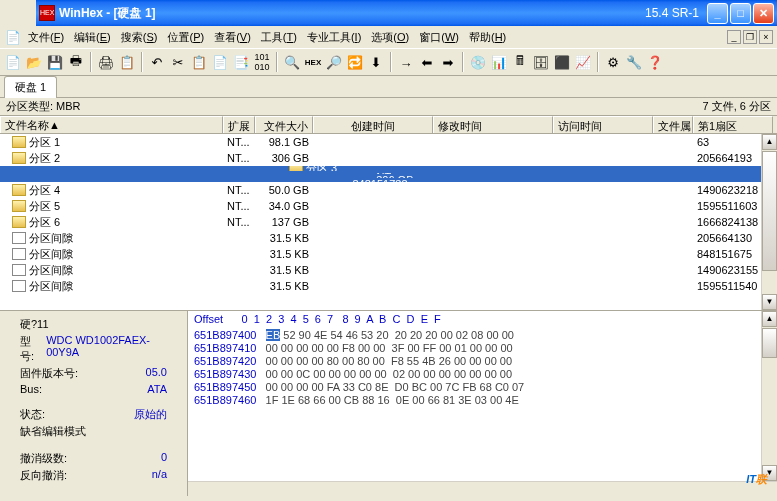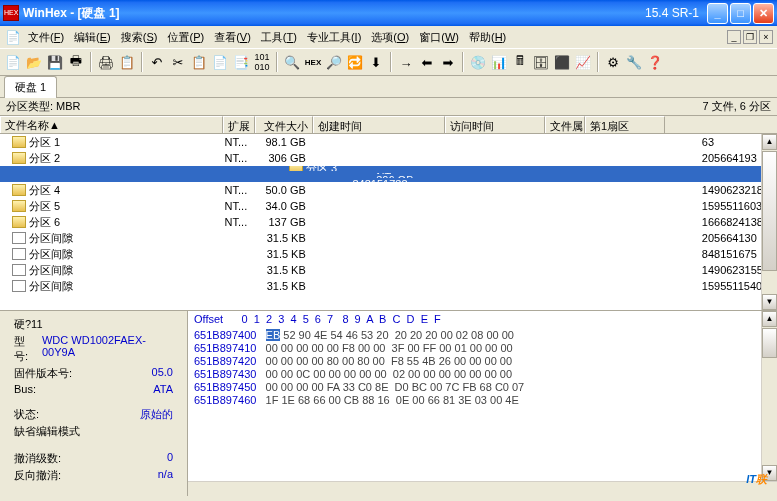--- a/index.html
+++ b/index.html
@@ -1,17 +1,17 @@
 <!DOCTYPE html>
 <html><head>
 <meta charset="utf-8">
 <style>
 *{margin:0;padding:0;box-sizing:border-box;font-family:"Microsoft YaHei","SimSun",Tahoma,sans-serif;font-size:11px;}
 body{background:#ece9d8;width:777px;height:501px;overflow:hidden;}
-.titlebar{background:linear-gradient(to bottom,#0058e6 0%,#1e6ff4 10%,#3d95ff 50%,#1e6ff4 90%,#0058e6 100%);height:26px;display:flex;align-items:center;padding:0 3px;color:#fff;}
+.titlebar{background:linear-gradient(to bottom,#0058e6 0%,#1e6ff4 10%,#3d95ff 50%,#1e6ff4 90%,#0058e6 100%);height:26px;display:flex;align-items:center;padding:0 3px;color:#fff;margin-left:36px;}
 .titlebar .ticon{width:16px;height:16px;background:#c00;border:1px solid #800;margin-right:4px;font-size:7px;line-height:14px;text-align:center;}
 .titlebar .ttitle{font-weight:bold;font-size:12px;flex:0 0 auto;}
 .titlebar .tver{margin-left:auto;margin-right:6px;font-size:12px;}
 .winbtn{width:21px;height:21px;border:1px solid #fff;border-radius:3px;margin-left:2px;display:flex;align-items:center;justify-content:center;font-family:Arial;font-size:11px;font-weight:bold;}
 .winbtn.min,.winbtn.max{background:linear-gradient(to bottom,#a9d2ff,#3d95ff);color:#fff;}
 .winbtn.close{background:linear-gradient(to bottom,#ffb6a3,#e53e1a);color:#fff;}
 .menubar{background:#ece9d8;height:22px;display:flex;align-items:center;padding:0 4px;gap:2px;position:relative;}
 .mitem{padding:2px 4px;color:#000;}
 .mitem u{text-decoration:underline;}
 .menubar .mright{margin-left:auto;display:flex;gap:2px;}
@@ -25,31 +25,31 @@
 .statusbar .sright{margin-left:auto;}
 .listhdr{background:#ece9d8;height:18px;display:flex;border-bottom:1px solid #aca899;}
 .listhdr div{border-right:1px solid #aca899;border-top:1px solid #fff;border-left:1px solid #fff;padding:2px 4px;overflow:hidden;white-space:nowrap;}
 .listarea{background:#fff;height:176px;overflow:hidden;position:relative;}
 .row{display:flex;height:16px;align-items:center;}
 .row.sel{background:#316ac5;color:#fff;flex-direction:column;}
 .row div{padding:0 4px;overflow:hidden;white-space:nowrap;}
 .cname{width:223px;display:flex;align-items:center;}
 .cext{width:32px;}
 .csize{width:58px;text-align:right;}
-.ccreate{width:132px;}
+.ccreate{width:120px;text-align:center;}
 .cmod{width:120px;}
 .cacc{width:100px;}
 .cattr{width:40px;}
 .csect{width:80px;}
 .ficon{width:14px;height:12px;margin-right:3px;display:inline-block;}
 .ficon.p{background:linear-gradient(#fff2b0,#e8c050);border:1px solid #c0a030;}
 .ficon.g{background:#fff;border:1px solid #888;}
 .ind1{padding-left:8px;}
 .bottom{display:flex;height:186px;border-top:1px solid #aca899;}
-.leftpane{width:188px;background:#ece9d8;border-right:1px solid #aca899;padding:6px 14px;font-size:11px;}
+.leftpane{width:188px;background:#ece9d8;border-right:1px solid #aca899;padding:6px 20px;font-size:11px;}
 .leftpane .lrow{display:flex;margin-bottom:2px;}
 .leftpane .lbl{color:#000;}
 .leftpane .val{margin-left:auto;color:#0000cc;}
 .leftpane .gap{height:10px;}
 .hexpane{flex:1;background:#fff;font-family:"Courier New",monospace;font-size:12px;overflow:hidden;position:relative;}
 .hexhdr{color:#0000cc;padding:2px 0 4px 6px;white-space:pre;}
 .hexrow{padding:0 0 1px 6px;white-space:pre;color:#444;}
 .hexrow .off{color:#0000cc;}
 .hexsel{background:#316ac5;color:#fff;}
 .scrollv{position:absolute;right:0;top:0;bottom:0;width:16px;background:#ece9d8;border-left:1px solid #d4d0c8;}
@@ -137,20 +137,21 @@
 <div class="statusbar">
   <span>分区类型: MBR</span>
   <span class="sright">7 文件, 6 分区</span>
 </div>
 
 <div class="listhdr">
   <div class="cname"><span>文件名称</span>▲</div>
   <div class="cext">扩展</div>
   <div class="csize">文件大小</div>
   <div class="ccreate">创建时间</div>
+  <div class="cmod">修改时间</div>
   <div class="cacc">访问时间</div>
   <div class="cattr">文件属</div>
   <div class="csect">第1扇区</div>
 </div>
 
 <div class="listarea" id="listarea">
   <div class="row">
       <div class="cname">
         <span class="ind1"></span>
         <span class="ficon p"></span>

